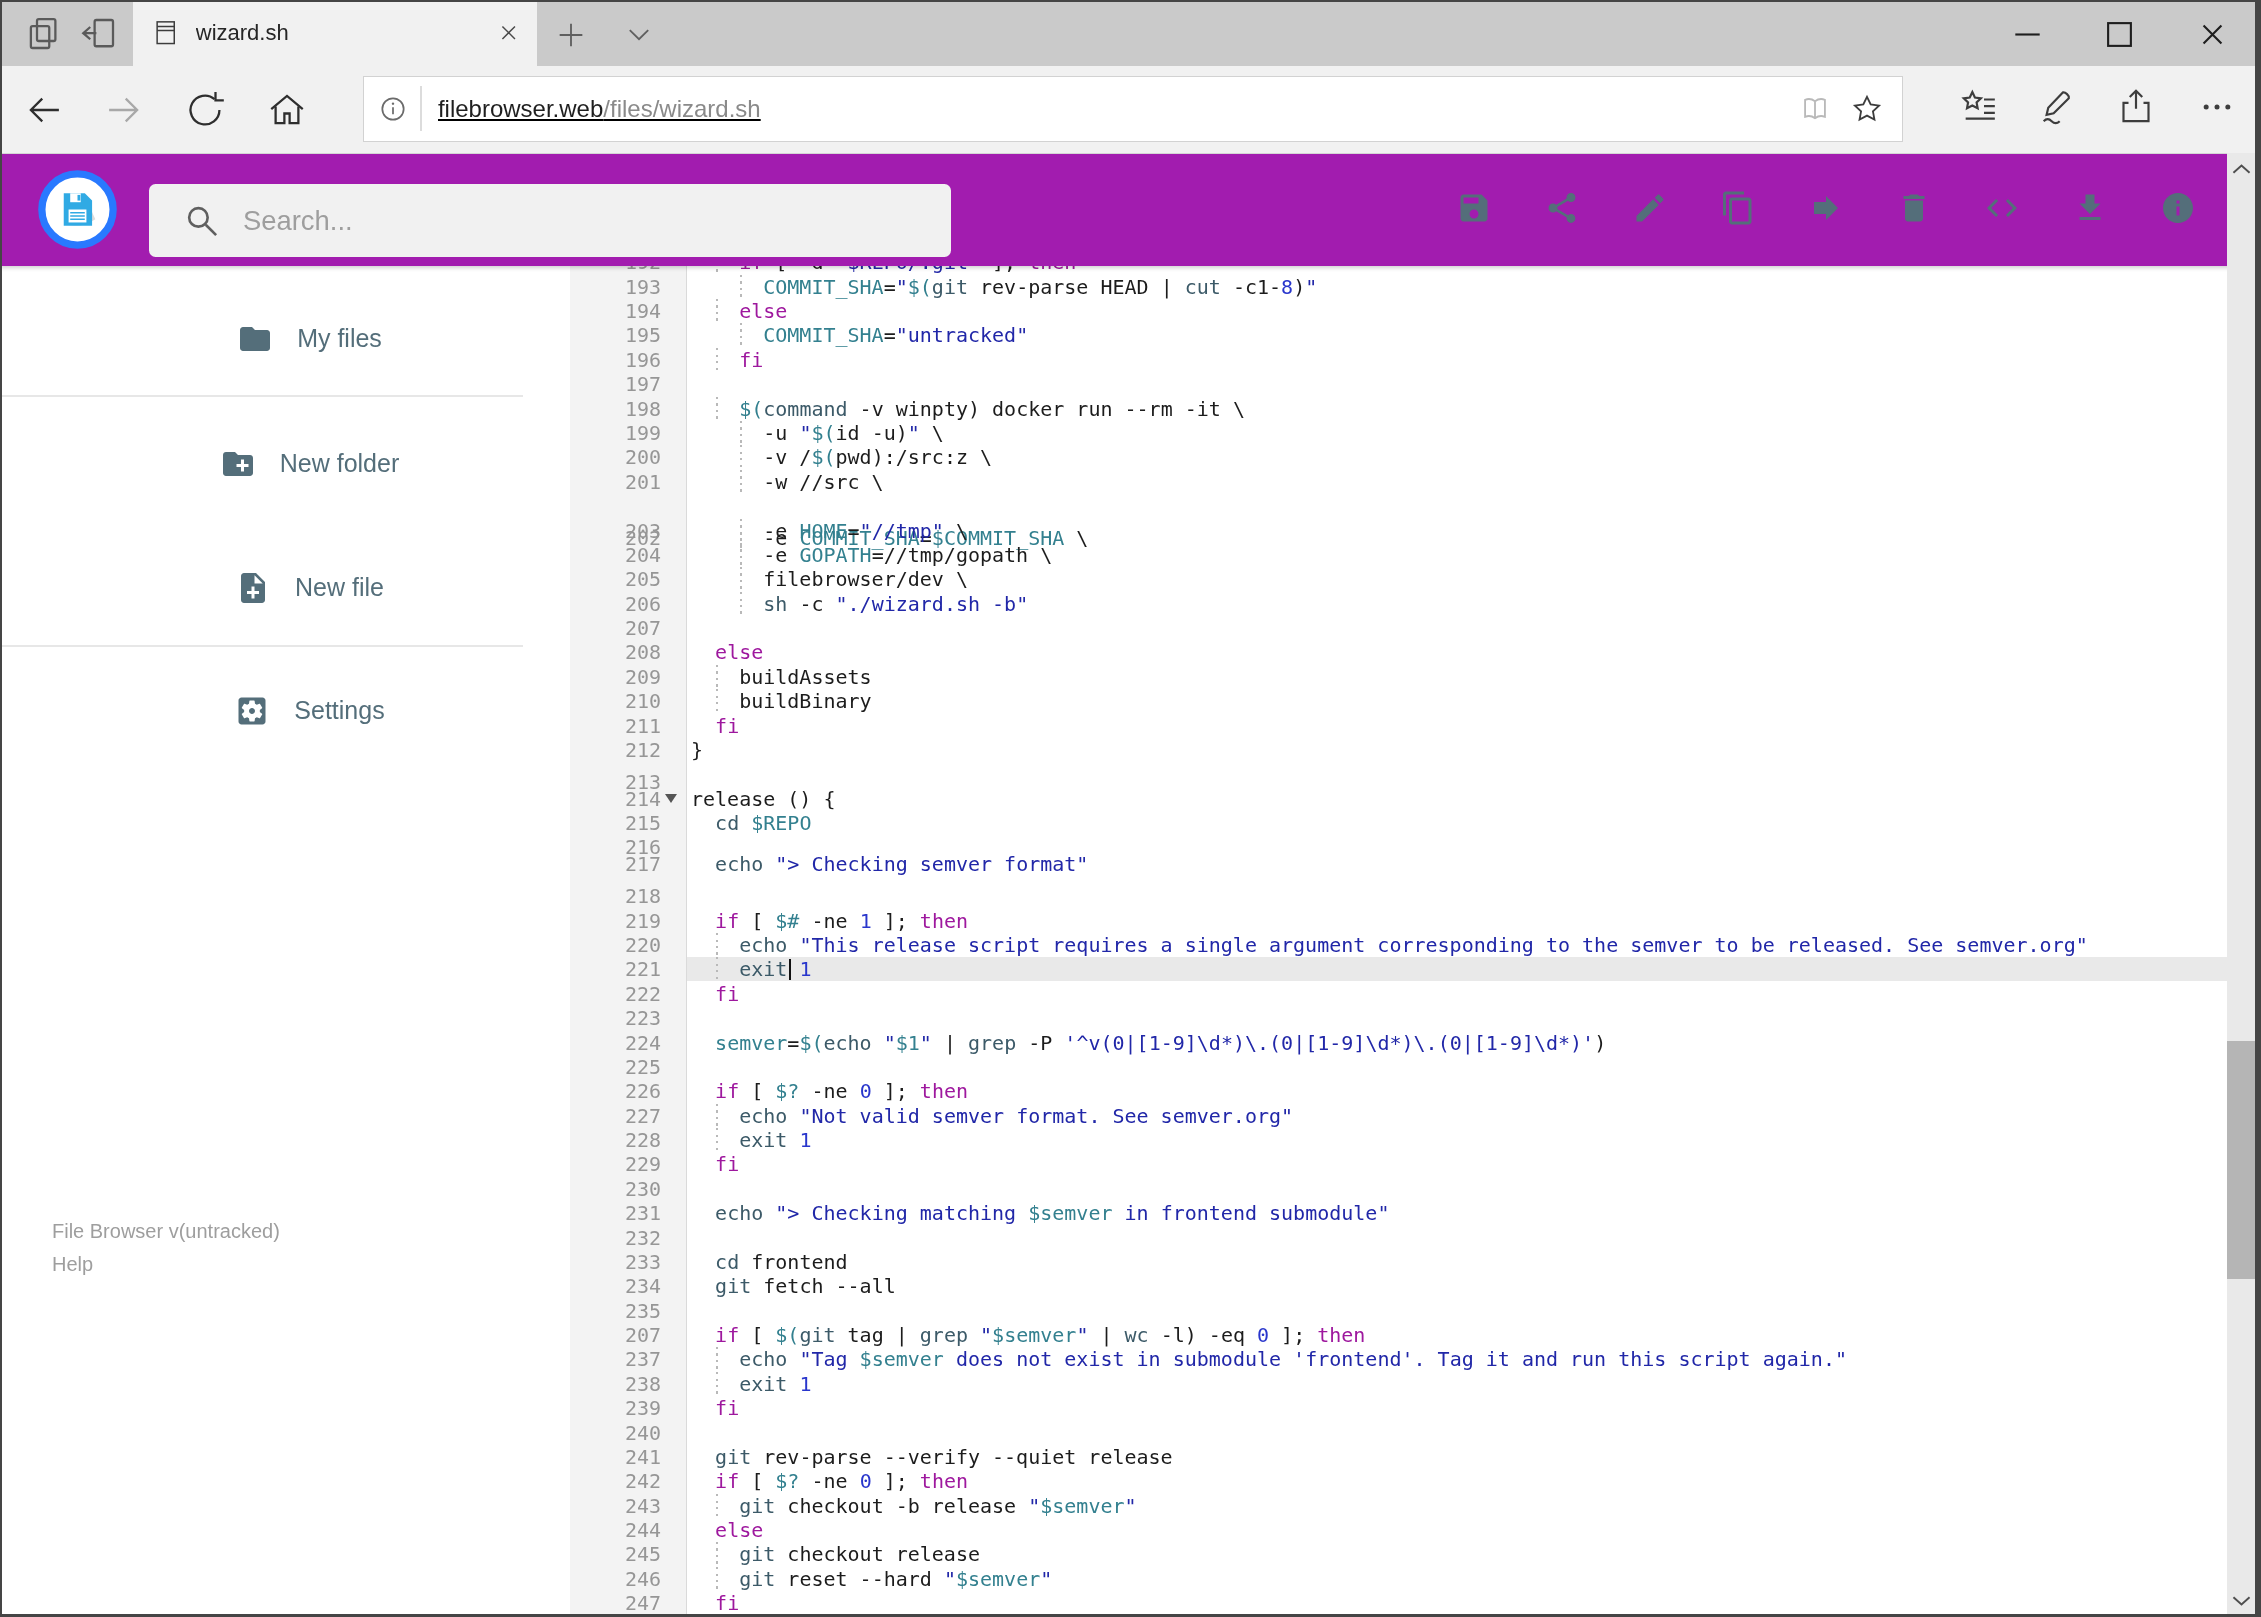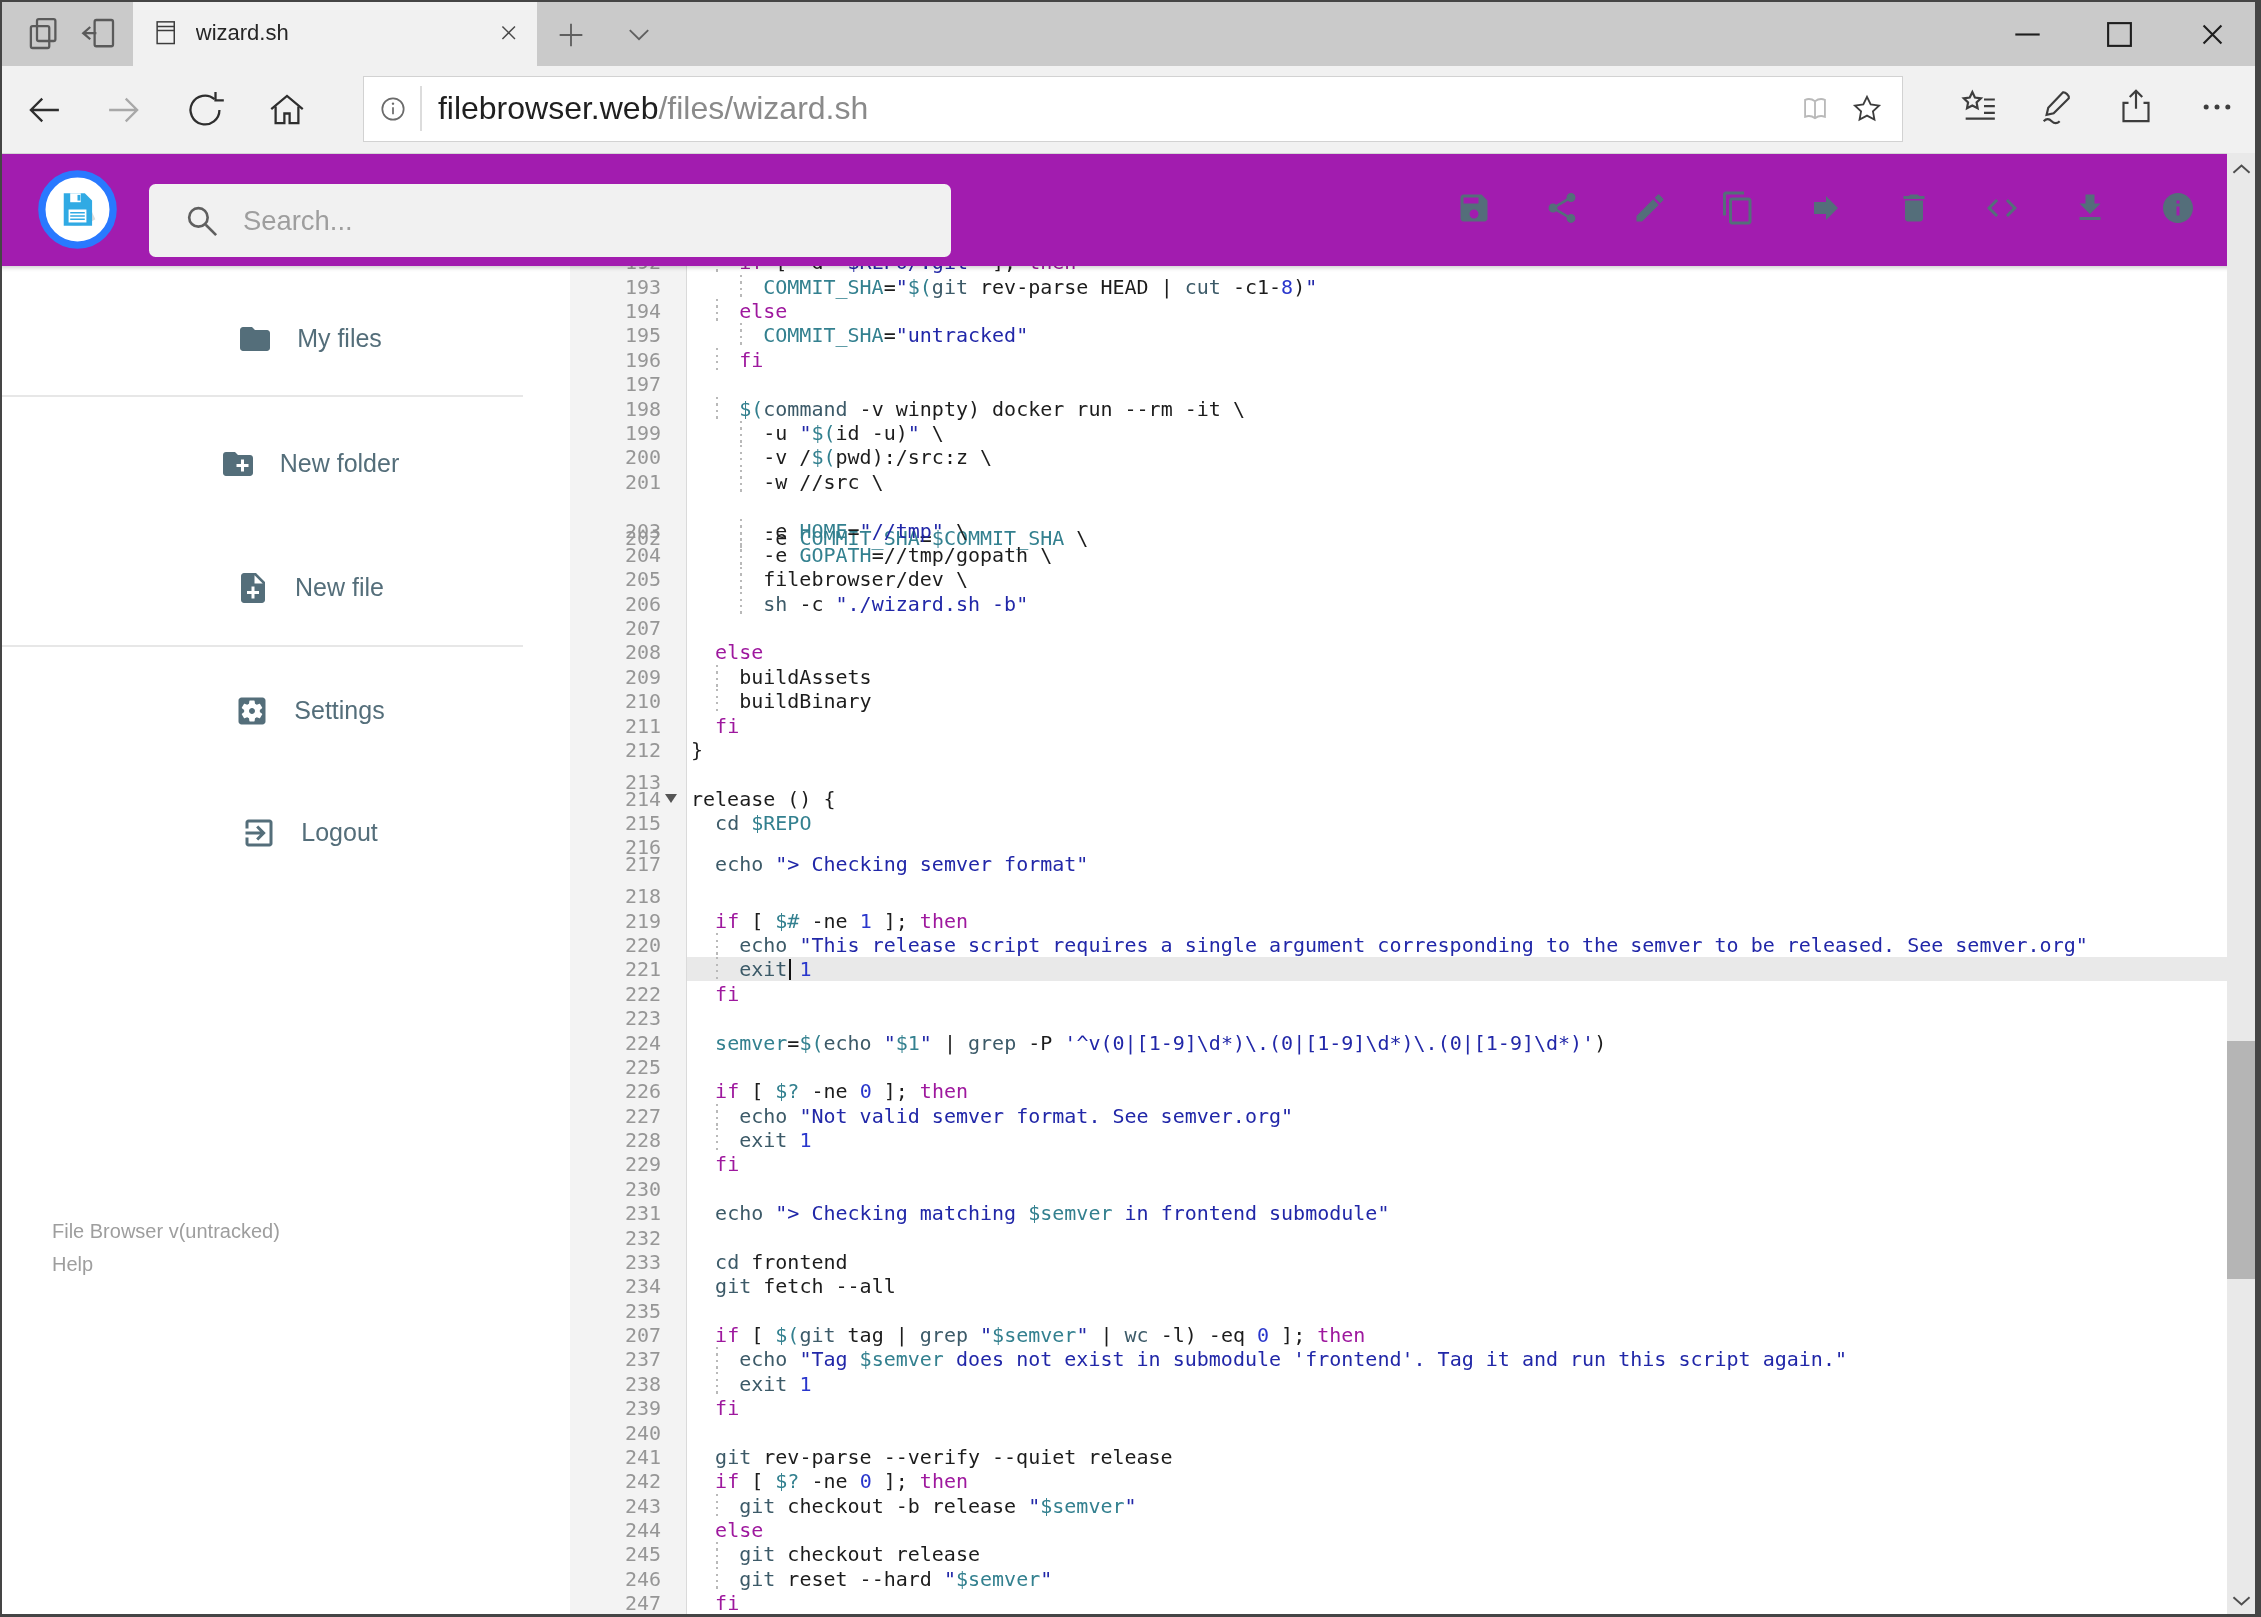--- a/index.html
+++ b/index.html
@@ -19,21 +19,21 @@
   .tab-close{width:27.4px;height:27.4px;margin-right:14.5px;color:#4a4a4a;flex:none;}
   .newtab-btn,.tablist-btn{position:absolute;top:18px;width:34px;height:34px;color:#5f5f5f;}
   .win-btn{position:absolute;top:14.5px;width:39px;height:39px;color:#1e1e1e;}
   
   .navbar{position:absolute;left:0;top:66px;width:2261px;height:87px;background:#f1f1f1;border-bottom:1.6px solid #d5d5d5;z-index:5;}
   .nav-btn{position:absolute;top:22.6px;width:42px;height:42px;color:#2e2e2e;}
   .nav-btn.disabled{color:#a8a8a8;}
   .urlbar{position:absolute;left:363px;top:9.7px;width:1540px;height:66px;background:#fff;border:1.6px solid #d2d2d2;box-sizing:border-box;display:flex;align-items:center;}
   .url-info{width:32px;height:32px;margin-left:13px;color:#6b6b6b;flex:none;}
   .url-sep{width:1.6px;height:45px;background:#dcdcdc;margin-left:11.3px;flex:none;}
-  .url-text{margin-left:16px;font-size:32px;white-space:nowrap;flex:1;overflow:hidden;}
+  .url-text{margin-left:16px;font-size:24px;white-space:nowrap;flex:1;overflow:hidden;text-decoration:underline;}
   .url-host{color:#1f1f1f;}
   .url-path{color:#8a8a8a;}
   .url-action{width:34px;height:34px;margin-right:18px;flex:none;}
   .reader{color:#b9b9b9;}
   .star{color:#3d3d3d;}
   .chrome-btn{position:absolute;top:21px;width:40px;height:40px;color:#3d3d3d;}
   
   .appheader{position:absolute;left:0;top:153px;width:2261px;height:113px;background:#a21caf;z-index:4;
     box-shadow:0 1.6px 4px rgba(0,0,0,0.18);}
   .logo{position:absolute;left:37px;top:16px;width:81px;height:81px;}
@@ -238,28 +238,20 @@
       <span class="side-label">New file</span>
     </div>
     <div class="side-item" style="top: 400px;">
       <span class="side-icon">
         <svg viewBox="0 0 24 24" fill="currentColor">
           <path d="M12 10c-1.1 0-2 .9-2 2s.9 2 2 2 2-.9 2-2-.9-2-2-2zm7-7H5c-1.1 0-2 .9-2 2v14c0 1.1.9 2 2 2h14c1.1 0 2-.9 2-2V5c0-1.1-.9-2-2-2zm-1.75 9c0 .23-.02.46-.05.68l1.48 1.16c.13.11.17.3.08.45l-1.4 2.42c-.09.15-.27.21-.43.15l-1.74-.7c-.36.28-.76.51-1.18.69l-.26 1.85c-.03.17-.18.3-.35.3h-2.8c-.17 0-.32-.13-.35-.29l-.26-1.85c-.43-.18-.82-.41-1.18-.69l-1.74.7c-.16.06-.34 0-.43-.15l-1.4-2.42c-.09-.15-.05-.34.08-.45l1.48-1.16c-.03-.23-.05-.46-.05-.69 0-.23.02-.46.05-.68l-1.48-1.16c-.13-.11-.17-.3-.08-.45l1.4-2.42c.09-.15.27-.21.43-.15l1.74.7c.36-.28.76-.51 1.18-.69l.26-1.85c.03-.17.18-.3.35-.3h2.8c.17 0 .32.13.35.29l.26 1.85c.43.18.82.41 1.18.69l1.74-.7c.16-.06.34 0 .43.15l1.4 2.42c.09.15.05.34-.08.45l-1.48 1.16c.03.23.05.46.05.69z"></path>
         </svg>
       </span>
       <span class="side-label">Settings</span>
     </div>
-    <div class="side-item" style="top: 522px;">
-      <span class="side-icon">
-        <svg viewBox="0 0 24 24" fill="currentColor">
-          <path d="M10.09 15.59L11.5 17l5-5-5-5-1.41 1.41L12.67 11H3v2h9.67l-2.58 2.59zM19 3H5c-1.11 0-2 .9-2 2v4h2V5h14v14H5v-4H3v4c0 1.1.89 2 2 2h14c1.1 0 2-.9 2-2V5c0-1.1-.9-2-2-2z"></path>
-        </svg>
-      </span>
-      <span class="side-label">Logout</span>
-    </div>
     <div class="side-divider" style="top: 129px;"></div>
     <div class="side-divider" style="top: 379px;"></div>
   </div>
 
 <div class="content">
   <div class="gutterbg"></div>
   <div id="code-lines">
       <div class="code-line" style="top: -15.7px;">
         <span class="ln">192</span>
         <span class="guide" style="left: 190px;"></span>

